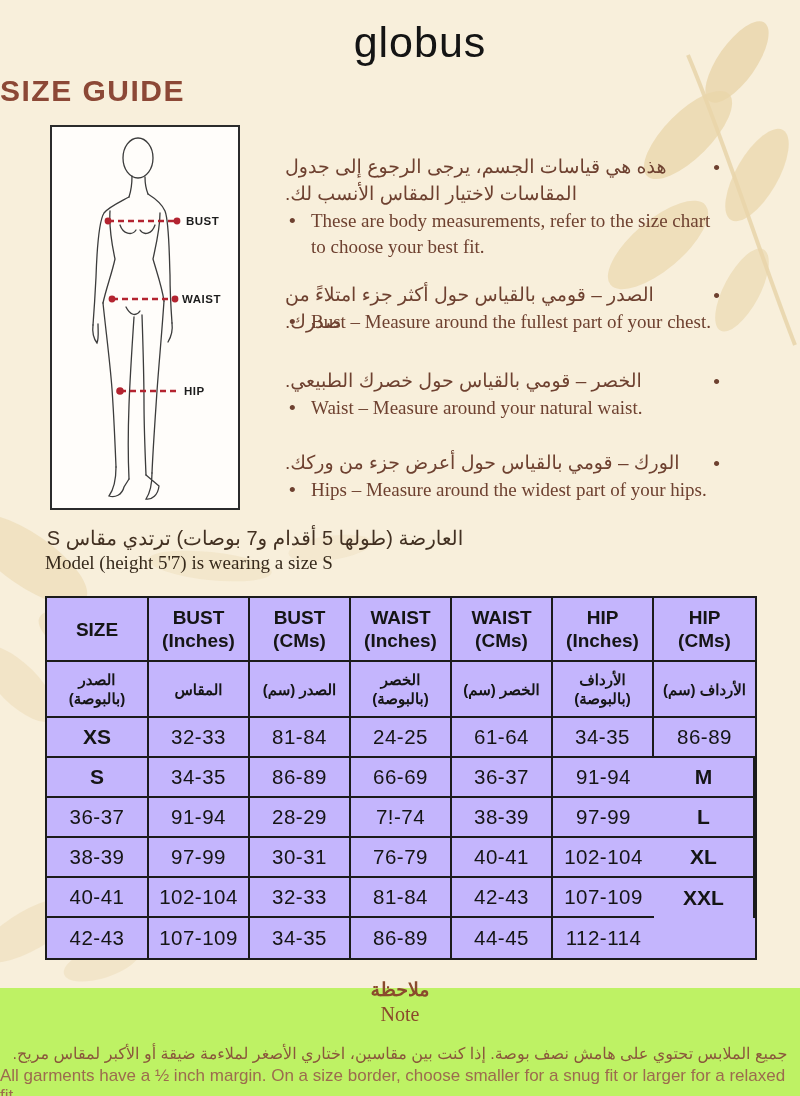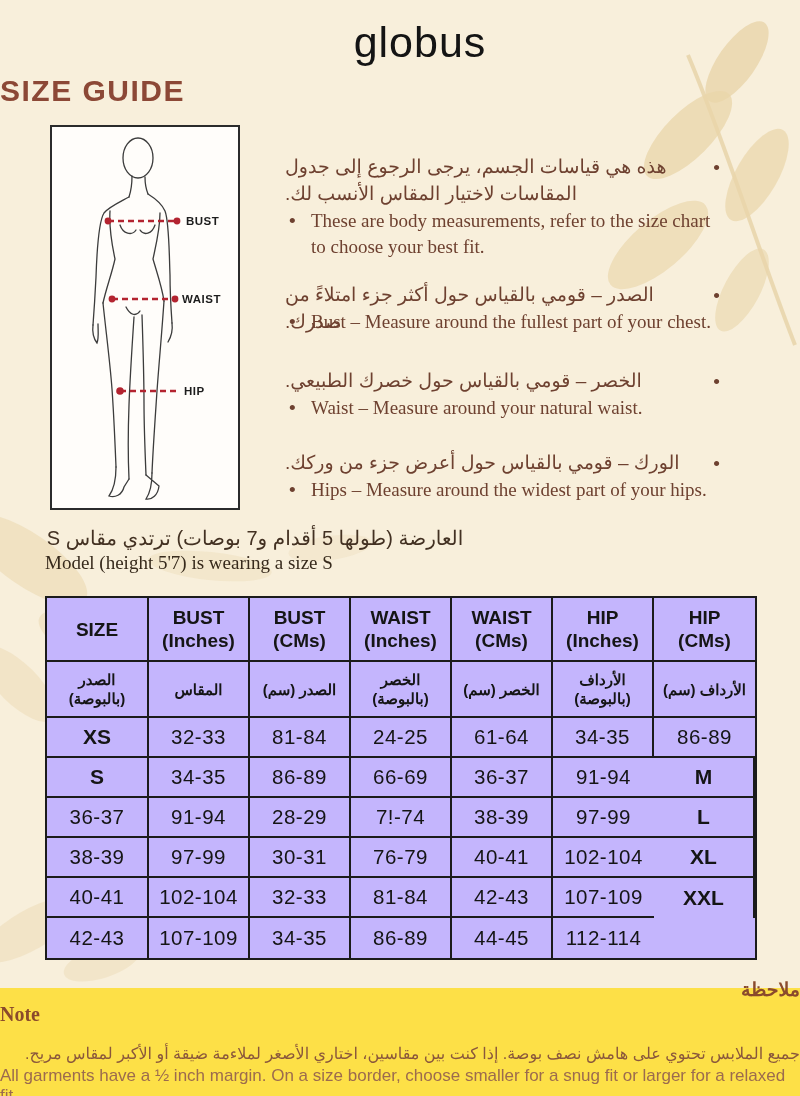--- a/index.html
+++ b/index.html
@@ -44,24 +44,24 @@
         text-align:center;box-sizing:border-box;}
   .c-last{border-right:none;}
   .r-last{border-bottom:none;}
   .h-en{font-weight:700;font-size:19px;line-height:23px;}
   .h-en span:empty{display:none;}
   .h-ar{direction:rtl;font-weight:700;font-size:15px;line-height:19px;padding:2px 3px;}
   .d-size{font-weight:700;font-size:21px;}
   .d-val{font-size:20.5px;letter-spacing:0.5px;}
 
   
-  .note{position:absolute;left:0;top:988px;width:800px;height:108px;background:#fde047;
-        display:flex;flex-direction:column;justify-content:center;gap:2px;}
+  .note{position:absolute;left:0;top:988px;width:800px;height:108px;background:#bef264;
+        display:flex;flex-direction:column;align-items:center;justify-content:center;gap:2px;}
   .note-title-ar{font-size:19px;font-weight:700;color:#8a4a2c;direction:rtl;}
-  .note-title-en{font-family:"Liberation Serif",serif;font-size:20px;font-weight:700;color:#8a4a2c;}
+  .note-title-en{font-family:"Liberation Serif",serif;font-size:20px;font-weight:400;color:#8a4a2c;}
   .note-ar{font-size:16px;color:#8a573c;direction:rtl;margin-top:16px;}
   .note-en{font-size:17px;color:#9c6b4e;margin-top:1px;}
 </style>
 </head>
 <body>
 
 <div class="page">
 
   <svg class="decor" viewBox="0 0 800 1096">
     <g fill="#e9d5aa">

